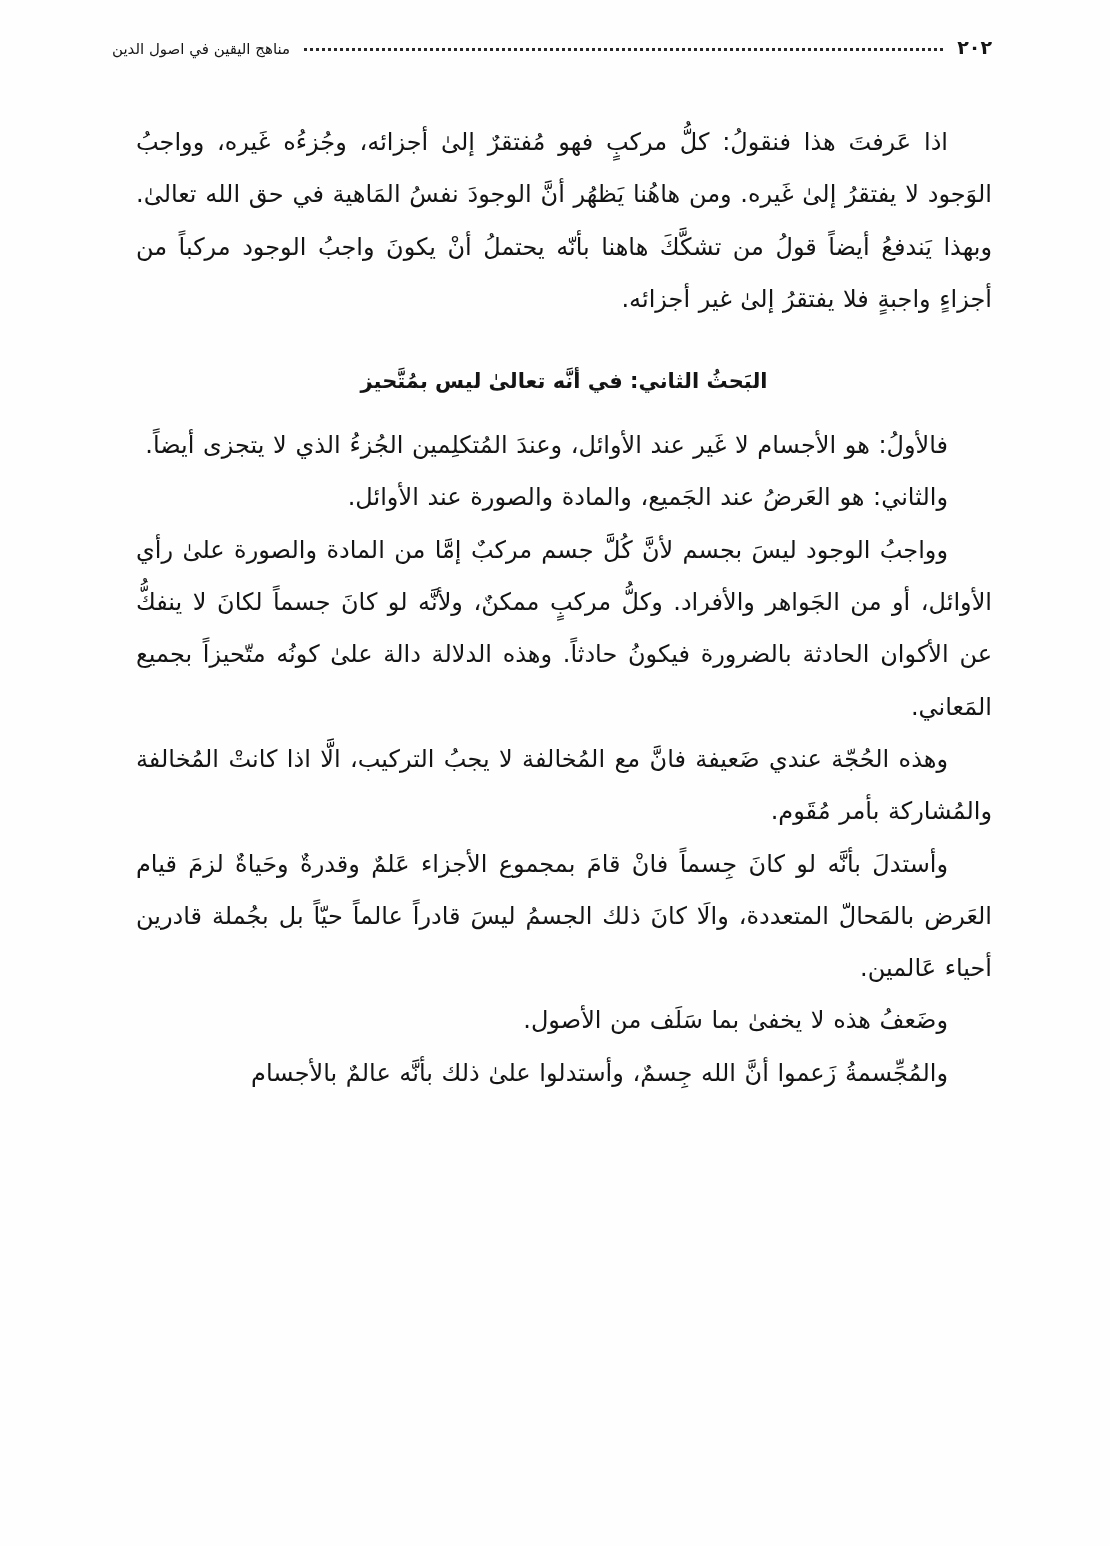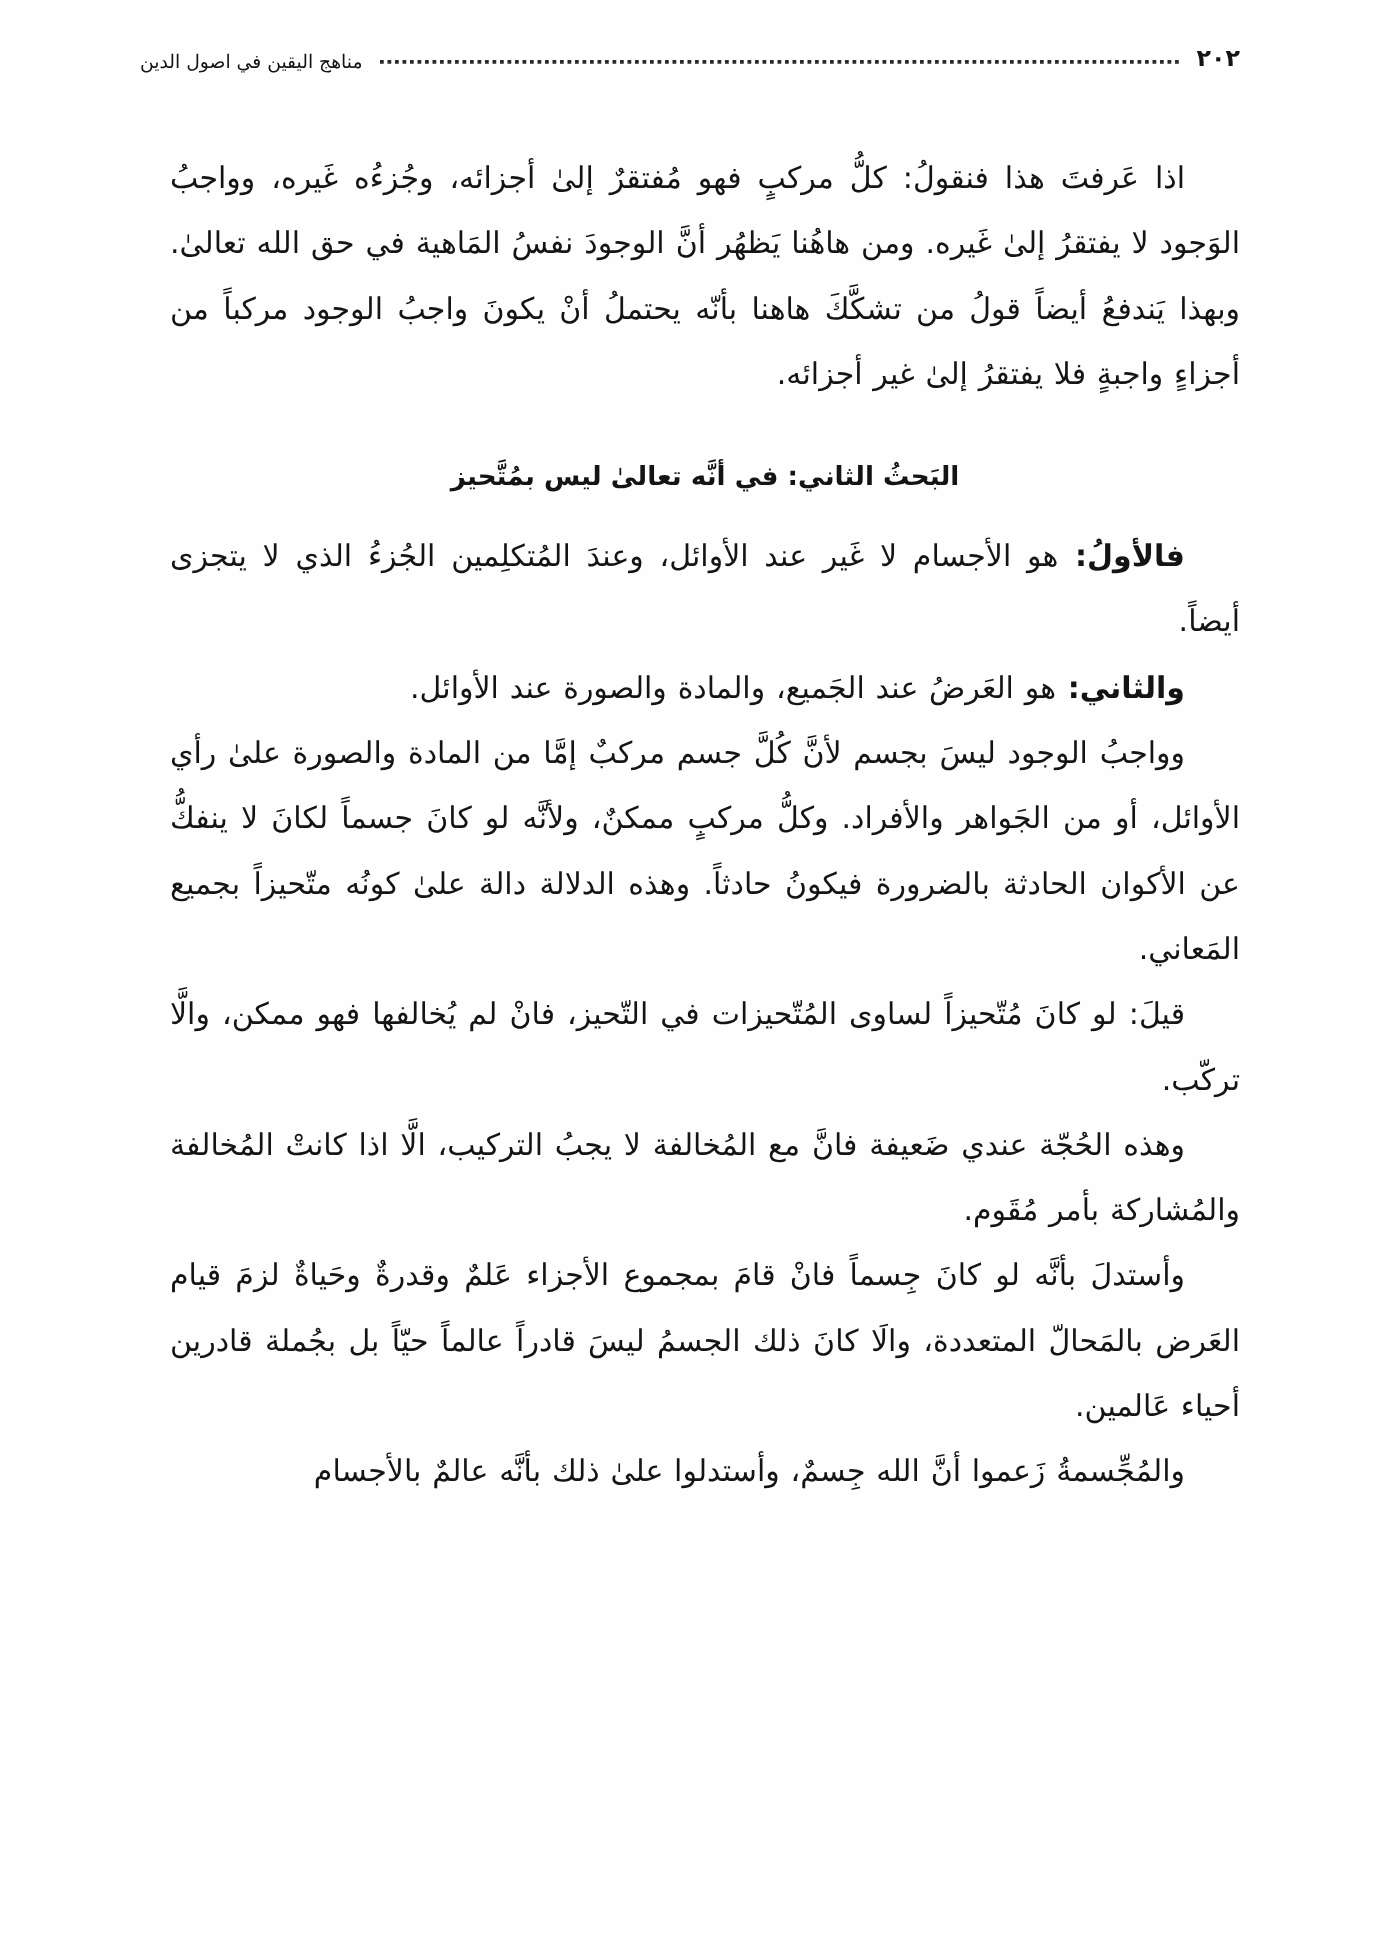--- a/index.html
+++ b/index.html
@@ -53,39 +53,39 @@
     word-spacing: 1px;
   }
   .heading {
     margin: 34px 0 14px 0;
     text-align: center;
     font-size: 21px;
     font-weight: 700;
     text-indent: 0;
   }
   .lead {
-    font-weight: 700;
+    font-weight: 400;
   }
 </style>
 </head>
 <body>
 
 <div class="page">
 
   <div class="page-header">
     <span class="page-number">٢٠٢</span>
     <span class="leader-dots"></span>
     <span class="book-title">مناهج اليقين في اصول الدين</span>
   </div>
 
   <div class="page-body">
       <p class="para">اذا عَرفتَ هذا فنقولُ: كلُّ مركبٍ فهو مُفتقرٌ إلىٰ أجزائه، وجُزءُه غَيره، وواجبُ الوَجود لا يفتقرُ إلىٰ غَيره. ومن هاهُنا يَظهُر أنَّ الوجودَ نفسُ المَاهية في حق الله تعالىٰ. وبهذا يَندفعُ أيضاً قولُ من تشكَّكَ هاهنا بأنّه يحتملُ أنْ يكونَ واجبُ الوجود مركباً من أجزاءٍ واجبةٍ فلا يفتقرُ إلىٰ غير أجزائه.</p>
       <h2 class="heading">البَحثُ الثاني: في أنَّه تعالىٰ ليس بمُتَّحيز</h2>
       <p class="para"><strong class="lead">فالأولُ: </strong>هو الأجسام لا غَير عند الأوائل، وعندَ المُتكلِمين الجُزءُ الذي لا يتجزى أيضاً.</p>
       <p class="para"><strong class="lead">والثاني: </strong>هو العَرضُ عند الجَميع، والمادة والصورة عند الأوائل.</p>
       <p class="para">وواجبُ الوجود ليسَ بجسم لأنَّ كُلَّ جسم مركبٌ إمَّا من المادة والصورة علىٰ رأي الأوائل، أو من الجَواهر والأفراد. وكلُّ مركبٍ ممكنٌ، ولأنَّه لو كانَ جسماً لكانَ لا ينفكُّ عن الأكوان الحادثة بالضرورة فيكونُ حادثاً. وهذه الدلالة دالة علىٰ كونُه متّحيزاً بجميع المَعاني.</p>
-      <p class="para">قيلَ: لو كانَ مُتّحيزاً لساوى المُتّحيزات في التّحيز، فانْ لم يُخالفها فهو ممكن، والَّا تركّب.</p>
       <p class="para">وهذه الحُجّة عندي ضَعيفة فانَّ مع المُخالفة لا يجبُ التركيب، الَّا اذا كانتْ المُخالفة والمُشاركة بأمر مُقَوم.</p>
       <p class="para">وأستدلَ بأنَّه لو كانَ جِسماً فانْ قامَ بمجموع الأجزاء عَلمٌ وقدرةٌ وحَياةٌ لزمَ قيام العَرض بالمَحالّ المتعددة، والَا كانَ ذلك الجسمُ ليسَ قادراً عالماً حيّاً بل بجُملة قادرين أحياء عَالمين.</p>
+      <p class="para">وضَعفُ هذه لا يخفىٰ بما سَلَف من الأصول.</p>
       <p class="para">والمُجِّسمةُ زَعموا أنَّ الله جِسمٌ، وأستدلوا علىٰ ذلك بأنَّه عالمٌ بالأجسام</p>
     </div>
 
 </div>
 
 </body></html>

